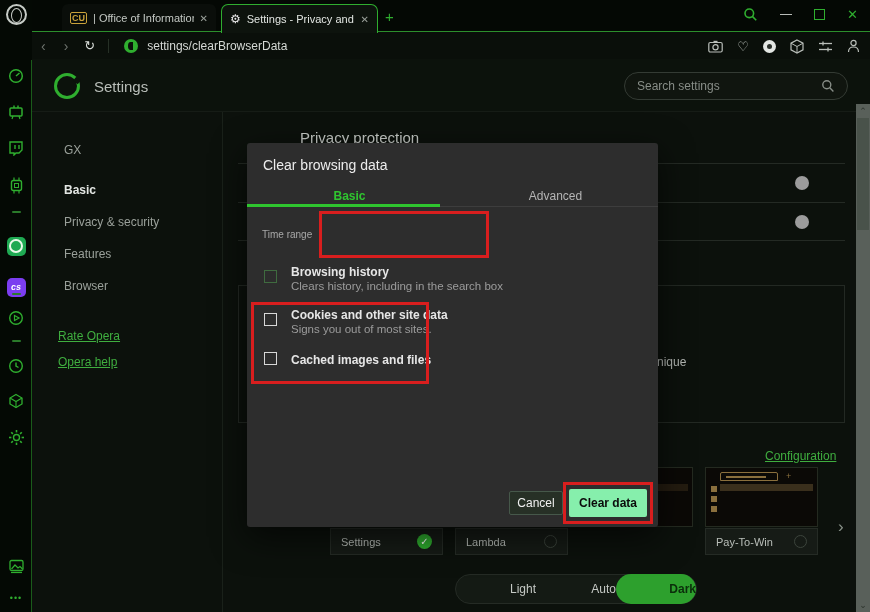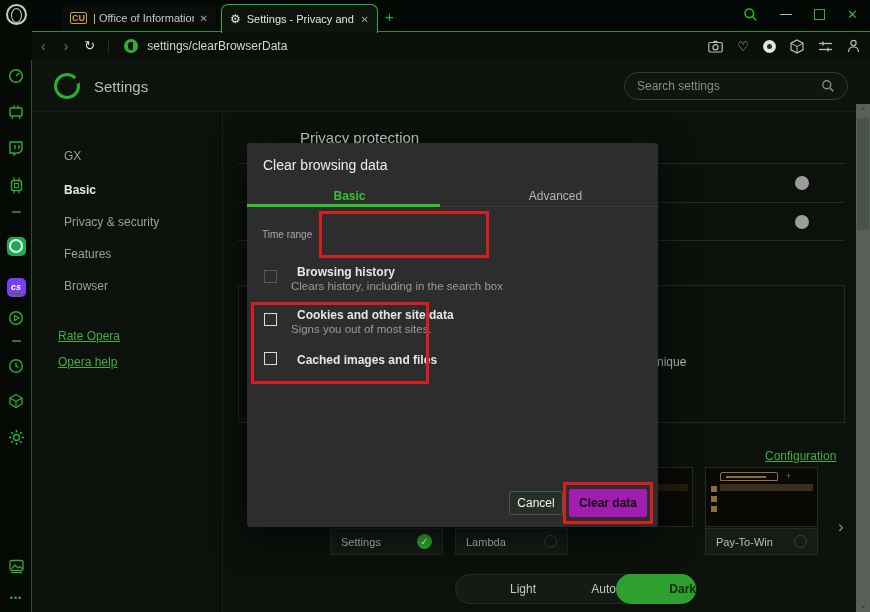--- a/index.html
+++ b/index.html
@@ -122,26 +122,26 @@
   .dlg-tab.active { color:#2fc52f; font-weight:bold; }
   .dlg-tabline { position:absolute; left:0; top:63px; width:411px; height:1px; background:#3d3d3d; }
   .dlg-tabline-active { position:absolute; left:0; top:61px; width:193px; height:3px; background:#2fc52f; }
   .tr-label { position:absolute; left:15px; top:86px; font-size:10px; color:#a8a8a8; }
   .dropdown { position:absolute; left:78px; top:74px; width:160px; height:36px; background:#1b1b1b;
               border-radius:2px; display:flex; align-items:center; padding:0 14px; }
   .dropdown .val { flex:1; font-size:12px; font-weight:bold; color:#f2f2f2; }
   .dropdown .caret { color:#cfcfcf; font-size:10px; }
   .chk { position:absolute; left:17px; width:13px; height:13px; border:1.5px solid #d8d8d8; background:transparent; }
   .chk.dim-green { border-color:#3f6b3f; }
-  .opt-label { position:absolute; left:44px; font-size:12px; font-weight:bold; color:#e6e6e6;margin-left:6px; }
+  .opt-label { position:absolute; left:44px; font-size:12px; font-weight:bold; color:#e6e6e6; }
   .opt-desc { position:absolute; left:44px; font-size:11.5px; color:#9b9b9b; }
   .btn-cancel { position:absolute; left:262px; top:348px; width:54px; height:24px; background:#273026;
                 border:1px solid #46584a; border-radius:2px; color:#f0f0f0; font-size:12px; text-align:center;
                 line-height:22px; }
-  .btn-confirm { position:absolute; left:322px; top:346px; width:78px; height:28px; background:#a21caf;
+  .btn-confirm { position:absolute; left:322px; top:346px; width:78px; height:28px; background:#86efac;
                  border-radius:2px; color:#0b0b0b; font-size:12px; font-weight:bold; text-align:center;
                  line-height:28px; }
 
   
   .anno { position:absolute; border:3px solid #d81e1e; z-index:20; }
   .anno-timerange { left:319px; top:211px; width:170px; height:47px; }
   .anno-checks   { left:251px; top:302px; width:178px; height:82px; }
   .anno-confirm  { left:563px; top:482px; width:90px; height:42px; }
 </style>
 </head>
@@ -308,21 +308,21 @@
   <div class="gx-ring"></div>
   <div class="settings-title">Settings</div>
   <div class="search-box">
     <input type="text" placeholder="Search settings" style="">
     <svg width="14" height="14" viewBox="0 0 14 14">
         <circle cx="5.8" cy="5.8" r="4" fill="none" stroke="#878d87" stroke-width="1.4"></circle>
         <line x1="8.8" y1="8.8" x2="12.4" y2="12.4" stroke="#878d87" stroke-width="1.4"></line>
       </svg>
   </div>
 
-  <div class="nav-item" style="top:149px">GX</div>
+  <div class="nav-item" style="top:143px">GX</div>
   <div class="nav-item active" style="top:183px">Basic</div>
   <div class="nav-item" style="top:215px">Privacy &amp; security</div>
   <div class="nav-item" style="top:247px">Features</div>
   <div class="nav-item" style="top:279px">Browser</div>
   <div class="nav-link" style="top:329px">Rate Opera</div>
   <div class="nav-link" style="top:355px">Opera help</div>
   <div class="nav-vline"></div>
 
   <div class="page-heading">Privacy protection</div>
   <div class="setting-row" style="top:163px">

